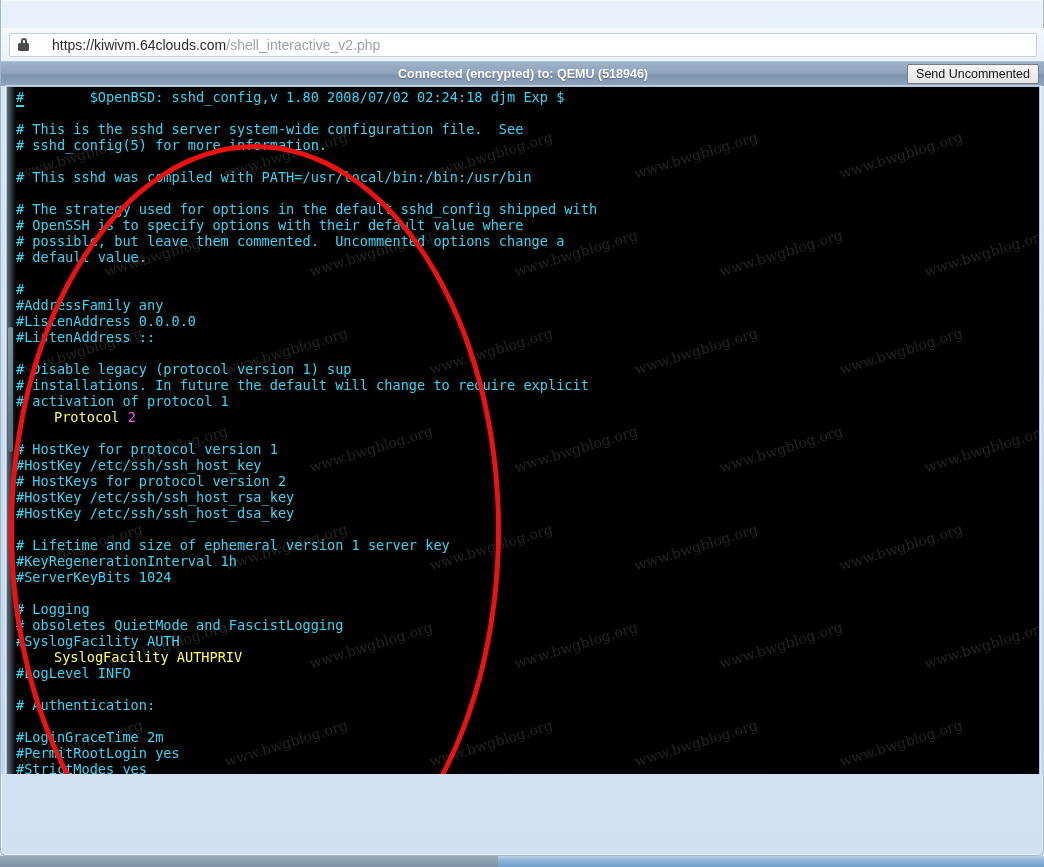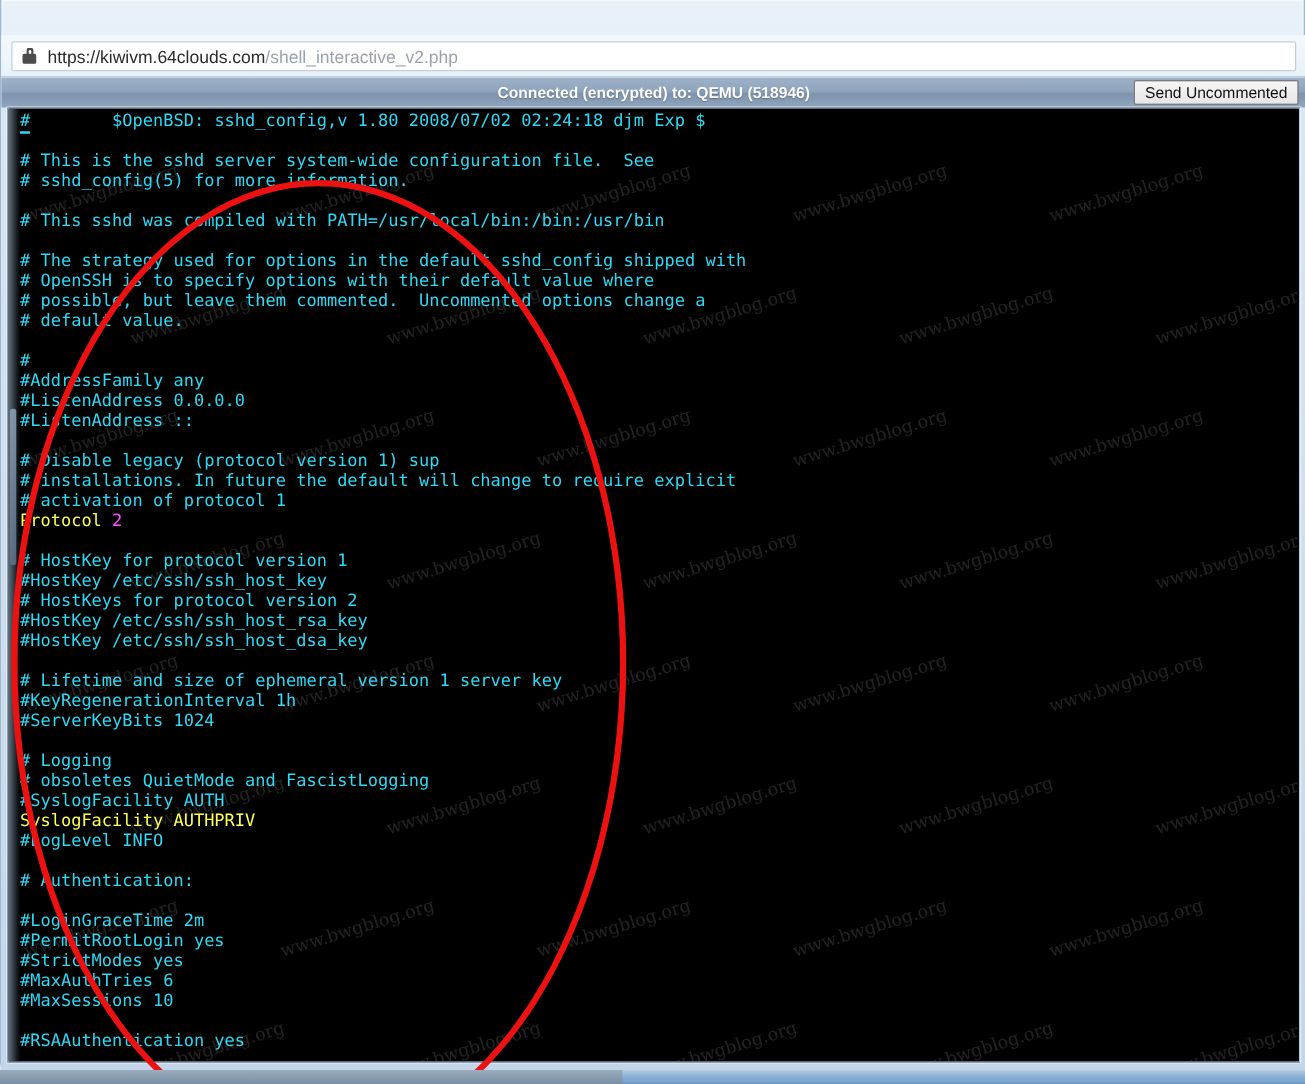--- a/index.html
+++ b/index.html
@@ -124,39 +124,39 @@
     display: flex; align-items: center;
   }
   .omnibox {
     margin: 0 8px;
     flex: 1; height: 24px;
     background: #ffffff;
     border: 1px solid #c2cfdb;
     border-radius: 2px;
     display: flex; align-items: center;
     padding: 0 8px;
-    gap: 9px;
+    gap: 23px;
   }
   .lock-icon { width: 11px; height: 13px; position: relative; flex: 0 0 auto; }
   .lock-icon .body {
     position: absolute; left: 0; bottom: 0; width: 11px; height: 8px;
     background: #4b4b4b; border-radius: 1.5px;
   }
   .lock-icon .shackle {
     position: absolute; left: 2.5px; top: 0; width: 6px; height: 7px;
     border: 2px solid #4b4b4b; border-bottom: none;
     border-radius: 4px 4px 0 0;
   }
   .url { font-size: 14px; color: #9aa3ac; white-space: nowrap; font-family: "Liberation Sans", sans-serif; }
   .url .origin { color: #2b2b2b; }
 
   
   .page {
     position: absolute; left: 0; top: 62px;
-    width: 1044px; height: 794px;
+    width: 1044px; height: 712px;
     background: linear-gradient(180deg,#d9e6f3 0%, #c3d6e9 100%);
     overflow: hidden;
   }
 
   .statusbar {
     position: absolute; left: 0; top: 0;
     width: 1044px; height: 24px;
     background: linear-gradient(180deg,#9eb2c8 0%, #8fa5bd 45%, #7e94ae 55%, #90a6bf 100%);
     display: flex; align-items: center; justify-content: center;
   }
@@ -208,21 +208,21 @@
     right: 0; bottom: 0;
     font-family: "DejaVu Sans Mono", "Liberation Mono", monospace;
     font-size: 13.6px;
     line-height: 16px;
     color: #2fd8f5;
     white-space: pre;
     letter-spacing: 0px;
   }
   .term .line { height: 16px; }
   .c-cyan   { color: #2fd8f5; }
-  .c-yellow { color: #ffff55; }
+  .c-yellow { color: #ffff55; padding-left: 38px; }
   .c-magenta{ color: #ff55ff; }
   .cursor-under { border-bottom: 2px solid #2fd8f5; }
 
   .vim-status {
     position: absolute; right: 8px; bottom: 2px;
     width: 300px; height: 18px;
     font-family: "DejaVu Serif", "Liberation Serif", serif;
     font-size: 13px; color: #e9e9e9;
     display: flex; justify-content: flex-end; gap: 48px;
     align-items: center;

